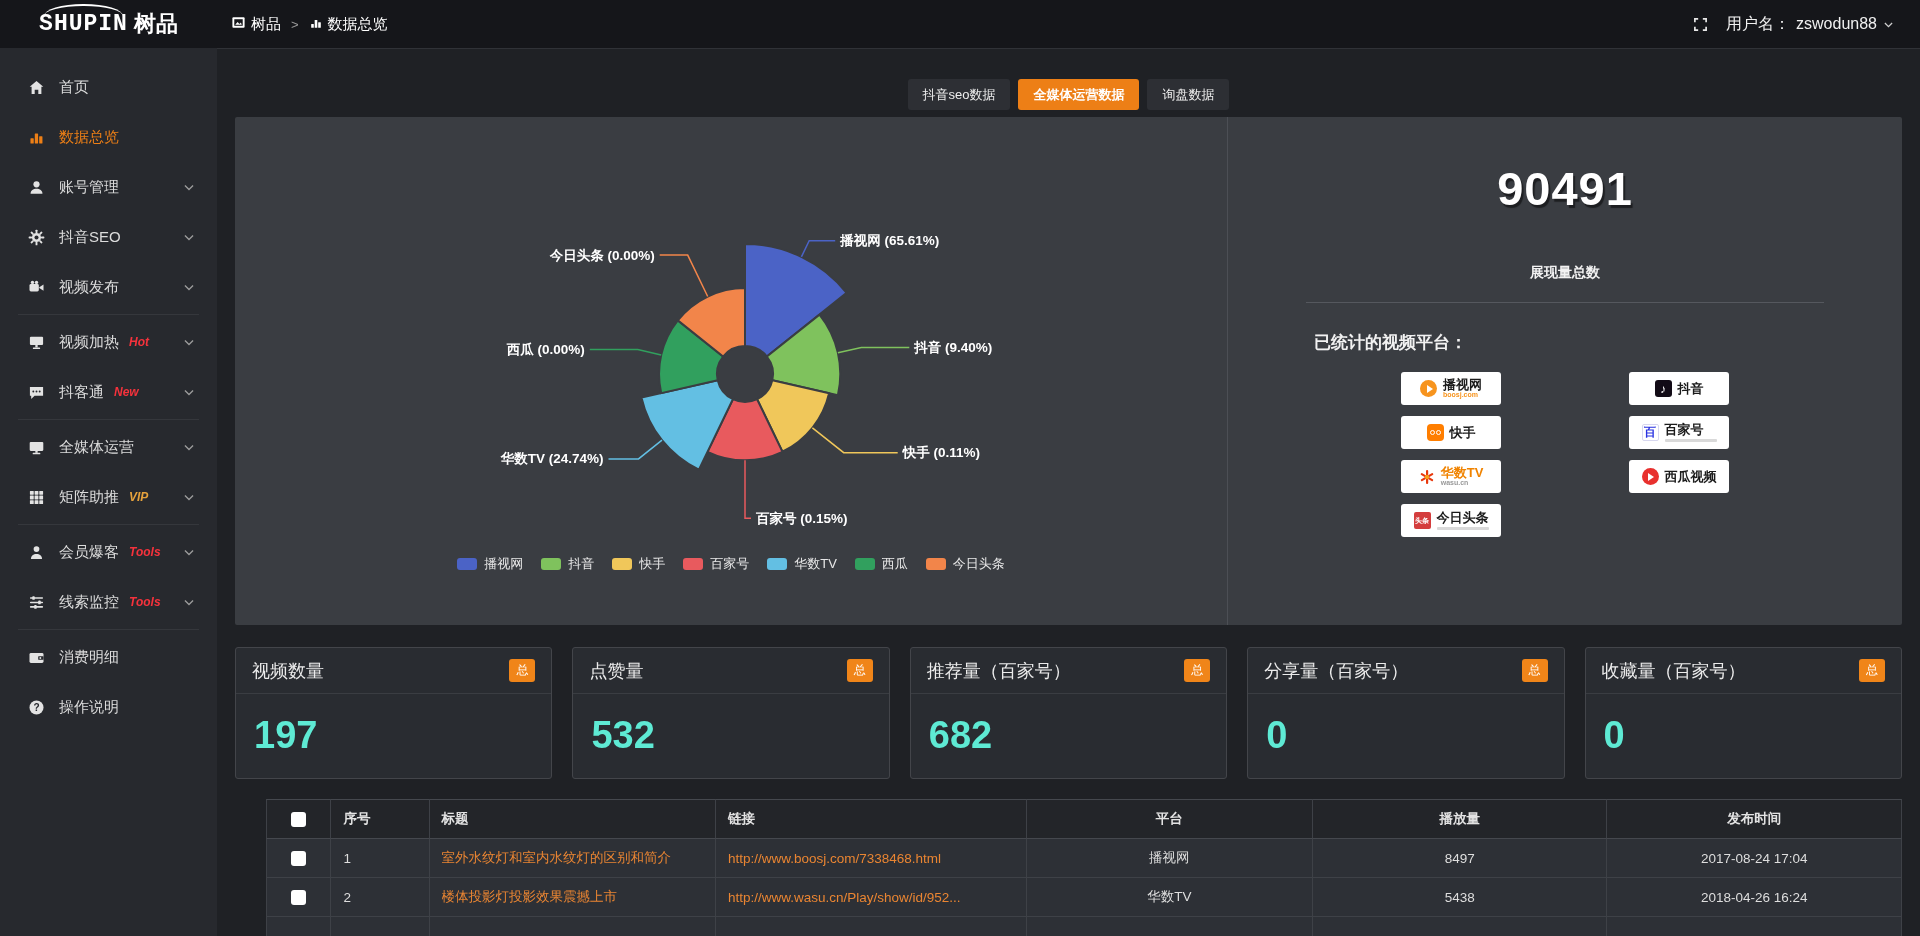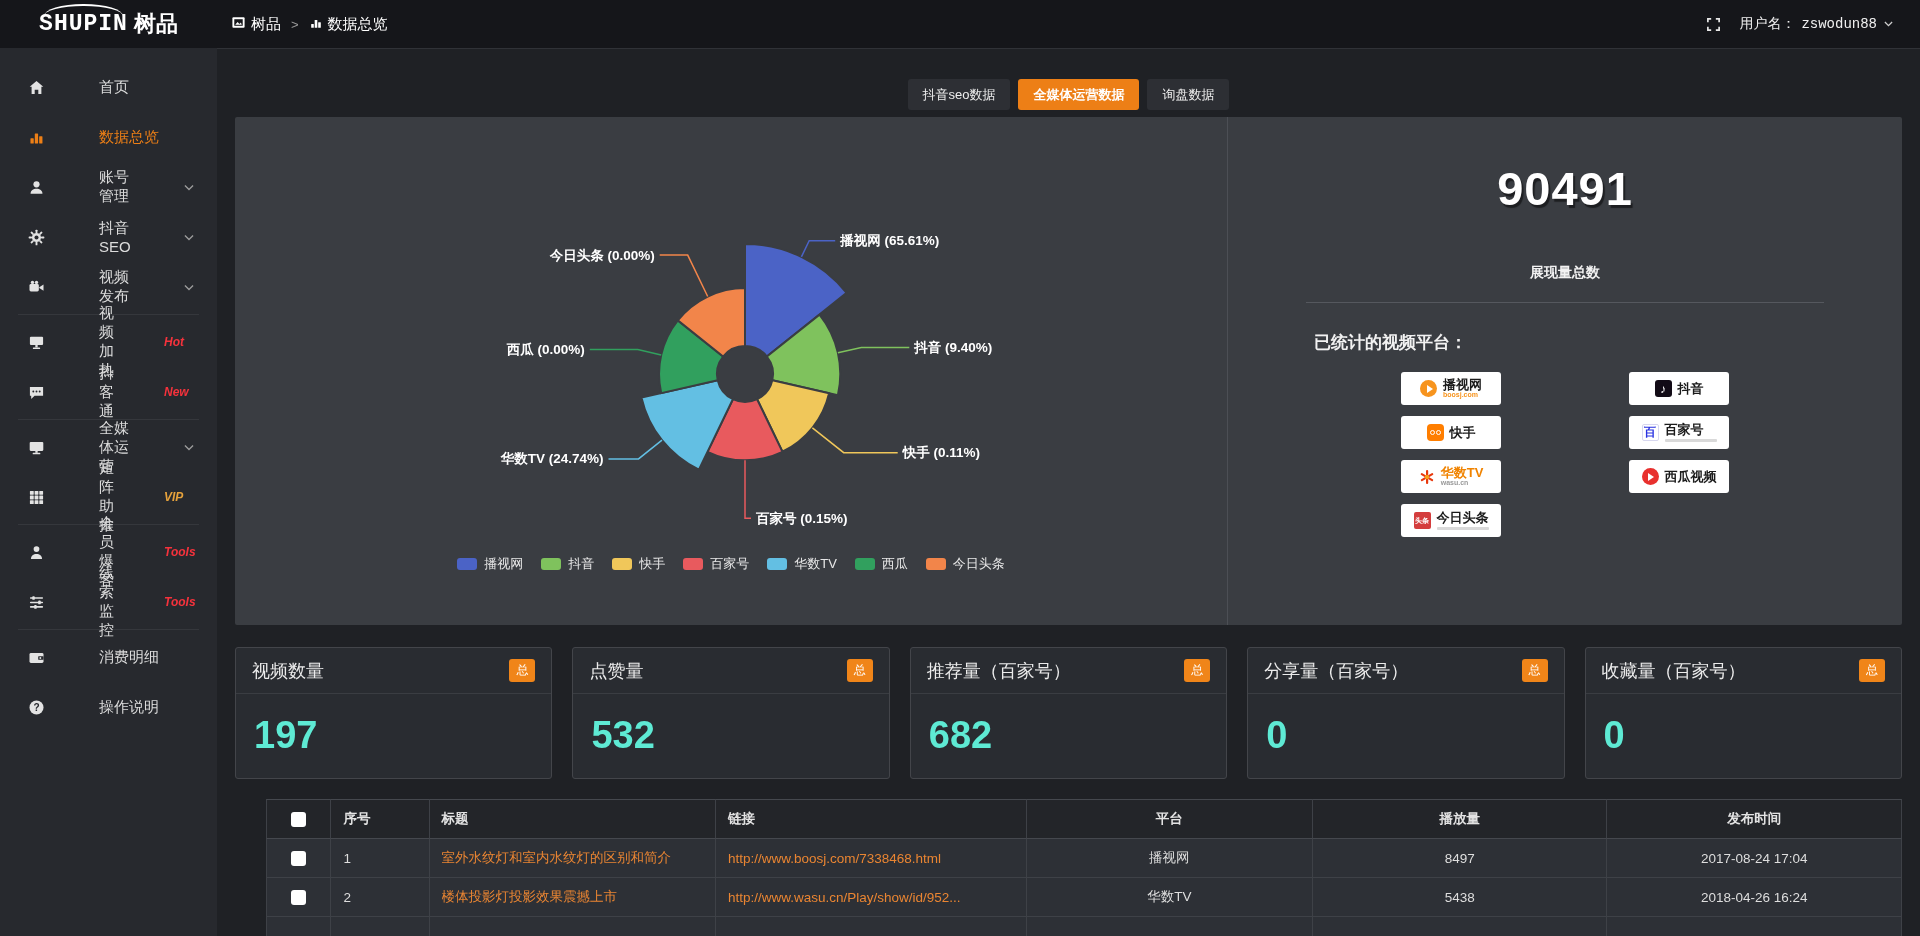--- a/index.html
+++ b/index.html
@@ -13,29 +13,29 @@
   .logo { width:217px; height:48px; display:flex; align-items:center; justify-content:center;
     gap:6px; cursor:pointer;font-family:Liberation Mono, monospace; }
   .logo-en { position:relative; font-weight:900; font-size:23px; letter-spacing:1px; color:#fff; }
   .logo-en::before { content:""; position:absolute; top:-7px; left:6%; right:6%; height:10px;
     border-top:2.5px solid #fff; border-radius:50%/100% 100% 0 0; }
   .logo-cn { font-size:22px; font-weight:800; color:#fff; }
   .breadcrumb { display:flex; align-items:center; gap:8px; margin-left:14px; font-size:15px; color:#fff; }
   .breadcrumb .crumb { display:flex; align-items:center; gap:5px; cursor:pointer; }
   .breadcrumb .sep { color:#9a9a9a; font-size:13px; margin:0 2px; }
   .topbar-right { margin-left:auto; display:flex; align-items:center; gap:18px; padding-right:26px;
-    font-size:14px; color:#f0f0f0;font-family:Liberation Mono, monospace; }
+    font-size:16px; color:#f0f0f0; }
   .fullscreen-btn { cursor:pointer; display:flex; align-items:center; }
   .user-wrap { display:flex; align-items:center; gap:6px; cursor:pointer; }
 
   
   .sidebar { position:absolute; left:0; top:48px; bottom:0; width:217px; background:#27292e; }
   .side-nav { padding-top:14px; }
   .side-item { height:50px; display:flex; align-items:center; padding:0 22px 0 28px;
-    cursor:pointer; color:#dcdcdc; font-size:15px;gap:40px; }
+    cursor:pointer; color:#dcdcdc; font-size:15px; }
   .side-item .s-icon { width:17px; height:17px; margin-right:14px; display:flex; color:#e3e3e3; }
   .side-item.active, .side-item.active .s-icon { color:#ed7f16; }
   .side-item .s-badge { font-size:12px; font-weight:700; font-style:italic; margin-left:10px; }
   .side-item .s-chev { margin-left:auto; color:#9b9b9b; display:flex; }
   .side-divider { height:1px; background:#35373c; margin:2px 18px; }
 
   
   .main { position:absolute; left:217px; top:48px; right:0; bottom:0; background:#1f2125;
     border-top:1px solid #303237; overflow:hidden; }
   .tabs { display:flex; gap:8px; margin:30px 18px 0;justify-content:center; }

